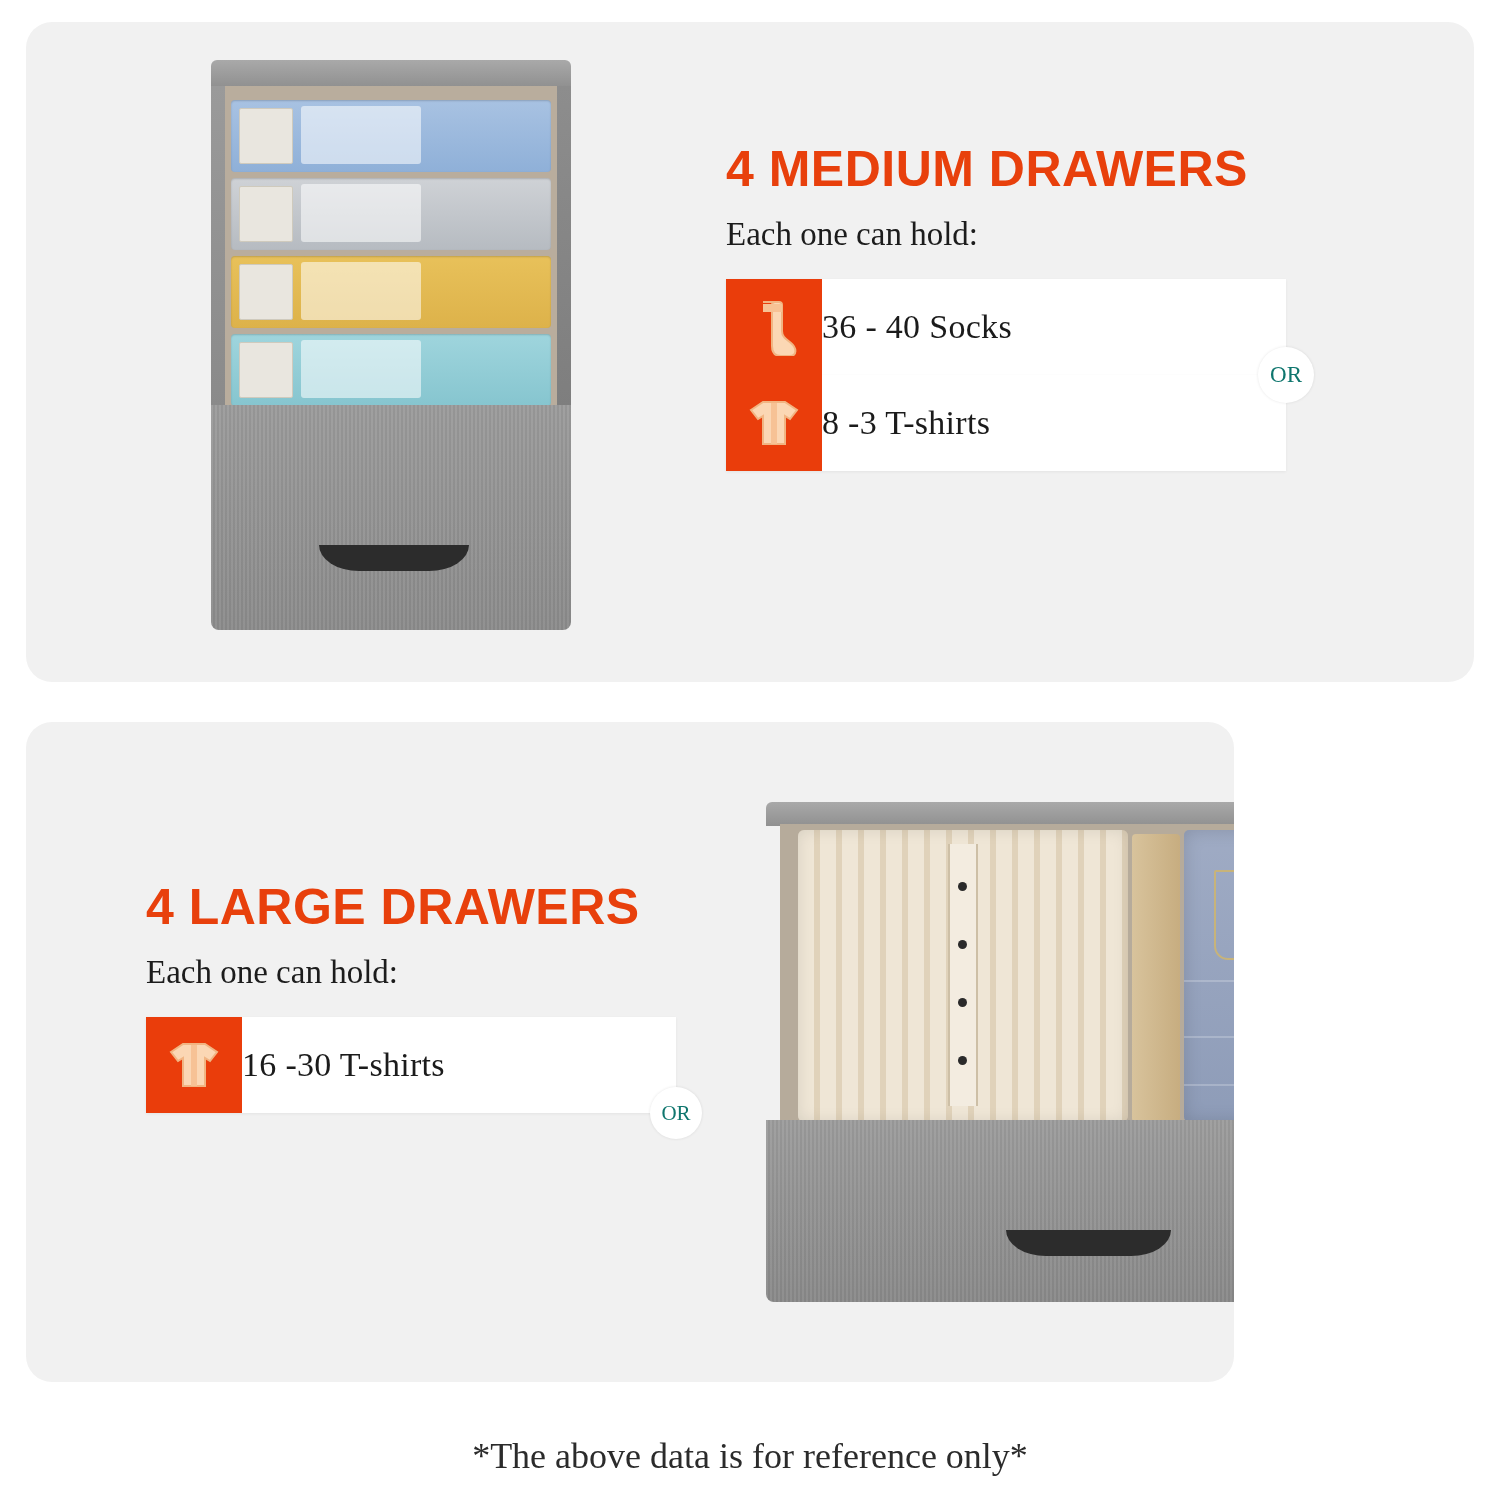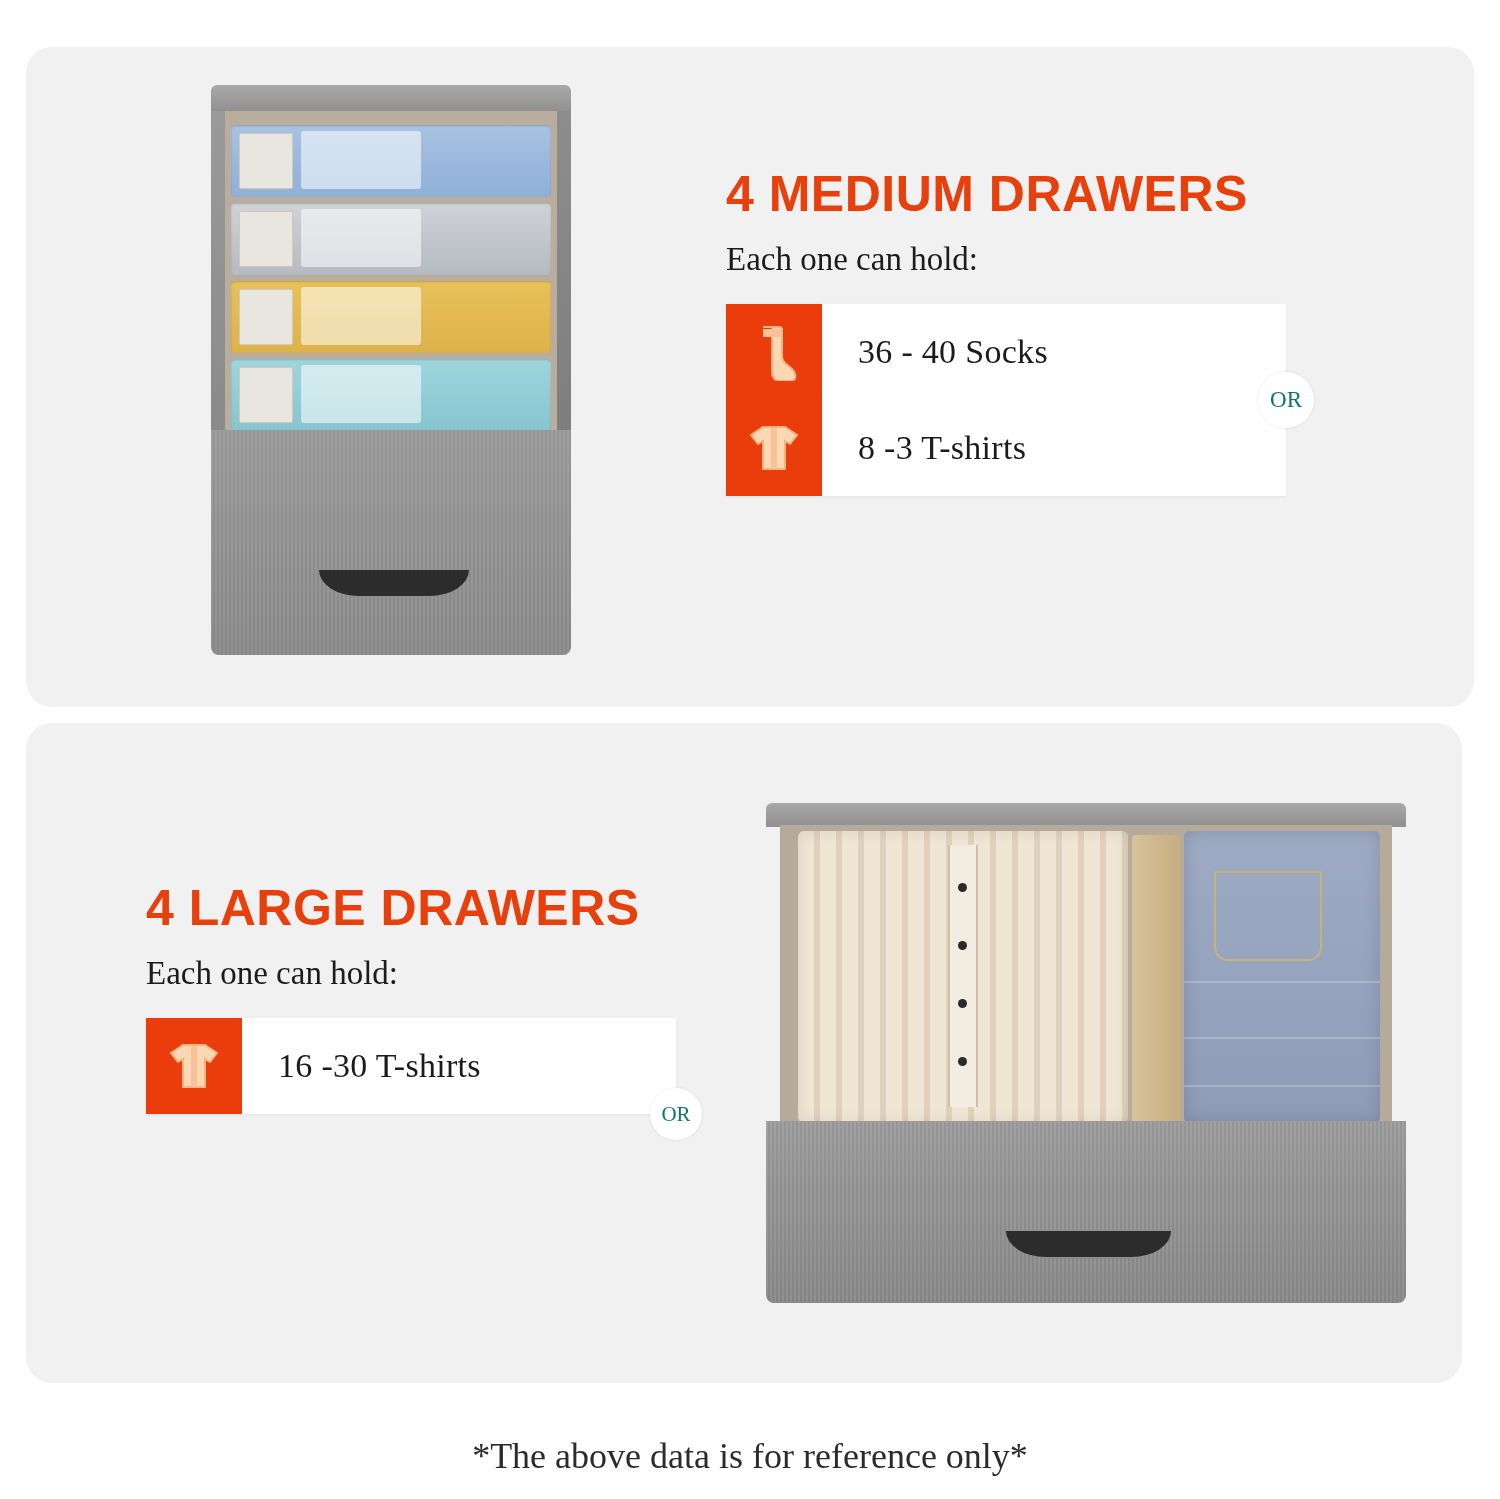--- a/index.html
+++ b/index.html
@@ -27,26 +27,25 @@
   .panel {
     position: relative;
     background: #f1f1f1;
     border-radius: 26px;
     box-sizing: border-box;
     overflow: hidden;
   }
   .panel-medium {
     width: 1448px;
     height: 660px;
-    margin-top: 25px;
   }
   .panel-large {
-    width: 1436px;
+    width: 1208px;
     height: 660px;
-    margin-top: 16px;
+    margin-top: 40px;
   }
 
   
   .headline {
     color: #e8400c;
     font-weight: bold;
     letter-spacing: 0.5px;
     line-height: 1;
   }
   .headline-medium { font-size: 50px; }
@@ -79,21 +78,20 @@
     width: 96px;
     min-width: 96px;
     display: flex;
     align-items: center;
     justify-content: center;
   }
   .cap-label {
     flex: 1;
     display: flex;
     align-items: center;
-    padding-left: 36px;
     font-size: 34px;
     color: #1b1b1b;
     font-family: "Liberation Serif", serif;
     letter-spacing: 0.3px;
   }
 
   .or-badge {
     position: absolute;
     background: #ffffff;
     border-radius: 50%;

